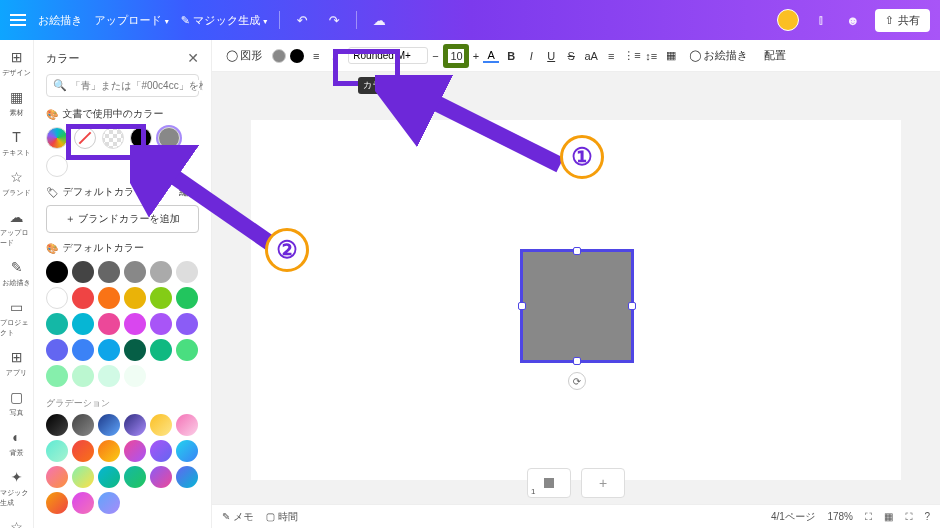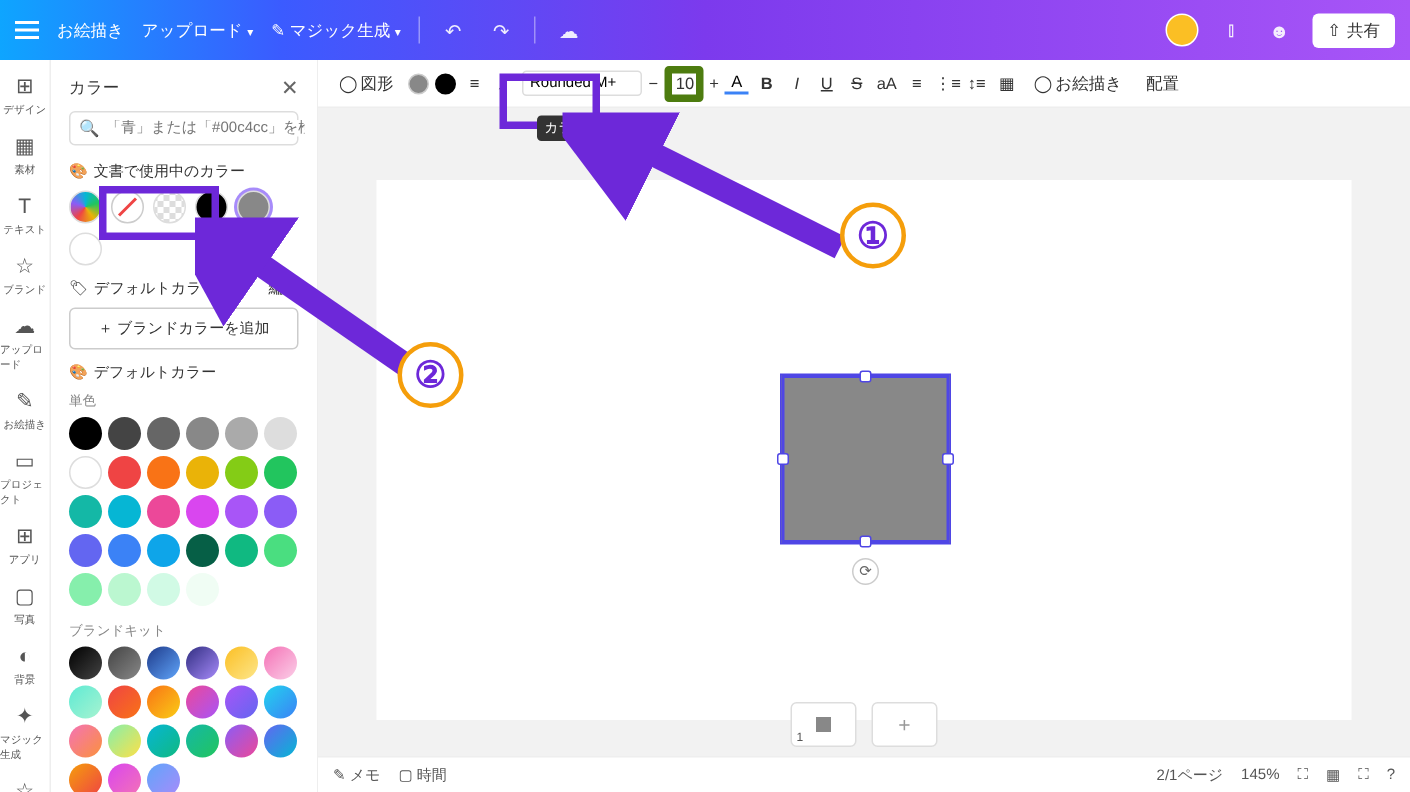--- a/index.html
+++ b/index.html
@@ -161,21 +161,20 @@
   <div class="sect">
       <span>🏷</span>
       <span>デフォルトカラー</span>
       <span class="edit">編集</span>
     </div>
   <div class="addbrand">＋ <span>ブランドカラーを追加</span></div>
   <div class="sect">
       <span>🎨</span>
       <span>デフォルトカラー</span>
     </div>
-  <div class="small">単色</div>
   <div class="gridcolors" id="solidgrid">
       <div class="c" style="background: rgb(0, 0, 0);"></div>
       <div class="c" style="background: rgb(68, 68, 68);"></div>
       <div class="c" style="background: rgb(102, 102, 102);"></div>
       <div class="c" style="background: rgb(136, 136, 136);"></div>
       <div class="c" style="background: rgb(170, 170, 170);"></div>
       <div class="c" style="background: rgb(221, 221, 221);"></div>
       <div class="c" style="background: rgb(255, 255, 255); border: 1px solid rgb(221, 221, 221);"></div>
       <div class="c" style="background: rgb(239, 68, 68);"></div>
       <div class="c" style="background: rgb(249, 115, 22);"></div>
@@ -192,21 +191,21 @@
       <div class="c" style="background: rgb(59, 130, 246);"></div>
       <div class="c" style="background: rgb(14, 165, 233);"></div>
       <div class="c" style="background: rgb(6, 95, 70);"></div>
       <div class="c" style="background: rgb(16, 185, 129);"></div>
       <div class="c" style="background: rgb(74, 222, 128);"></div>
       <div class="c" style="background: rgb(134, 239, 172);"></div>
       <div class="c" style="background: rgb(187, 247, 208);"></div>
       <div class="c" style="background: rgb(209, 250, 229);"></div>
       <div class="c" style="background: rgb(240, 253, 244);"></div>
     </div>
-  <div class="small" style="margin-top:10px">ブランドキット</div>
+  <div class="small" style="margin-top:10px">グラデーション</div>
   <div class="gridcolors" id="gradgrid">
       <div class="c" style="background: linear-gradient(135deg, rgb(0, 0, 0), rgb(68, 68, 68));"></div>
       <div class="c" style="background: linear-gradient(135deg, rgb(68, 68, 68), rgb(136, 136, 136));"></div>
       <div class="c" style="background: linear-gradient(135deg, rgb(30, 58, 138), rgb(96, 165, 250));"></div>
       <div class="c" style="background: linear-gradient(135deg, rgb(49, 46, 129), rgb(167, 139, 250));"></div>
       <div class="c" style="background: linear-gradient(135deg, rgb(251, 191, 36), rgb(253, 230, 138));"></div>
       <div class="c" style="background: linear-gradient(135deg, rgb(244, 114, 182), rgb(251, 207, 232));"></div>
       <div class="c" style="background: linear-gradient(135deg, rgb(94, 234, 212), rgb(167, 243, 208));"></div>
       <div class="c" style="background: linear-gradient(135deg, rgb(239, 68, 68), rgb(249, 115, 22));"></div>
       <div class="c" style="background: linear-gradient(135deg, rgb(249, 115, 22), rgb(250, 204, 21));"></div>
@@ -266,22 +265,22 @@
         <span style="position:absolute;bottom:1px;left:3px;font-size:8px;color:#555">1</span>
       </div>
     <div class="pg">+</div>
   </div>
 </div>
 
 <div class="statusbar">
   <span>✎ <span>メモ</span></span>
   <span>▢ <span>時間</span></span>
   <div class="spacer"></div>
-  <span>2/1ページ</span>
-  <span>145%</span>
+  <span>4/1ページ</span>
+  <span>178%</span>
   <span>⛶</span>
   <span>▦</span>
   <span>⛶</span>
   <span>?</span>
 </div>
 
 <div class="ann-box ann1"></div>
 <div class="ann-box ann2"></div>
 <div class="tooltip" style="left:358px;top:77px">カラー</div>
 

